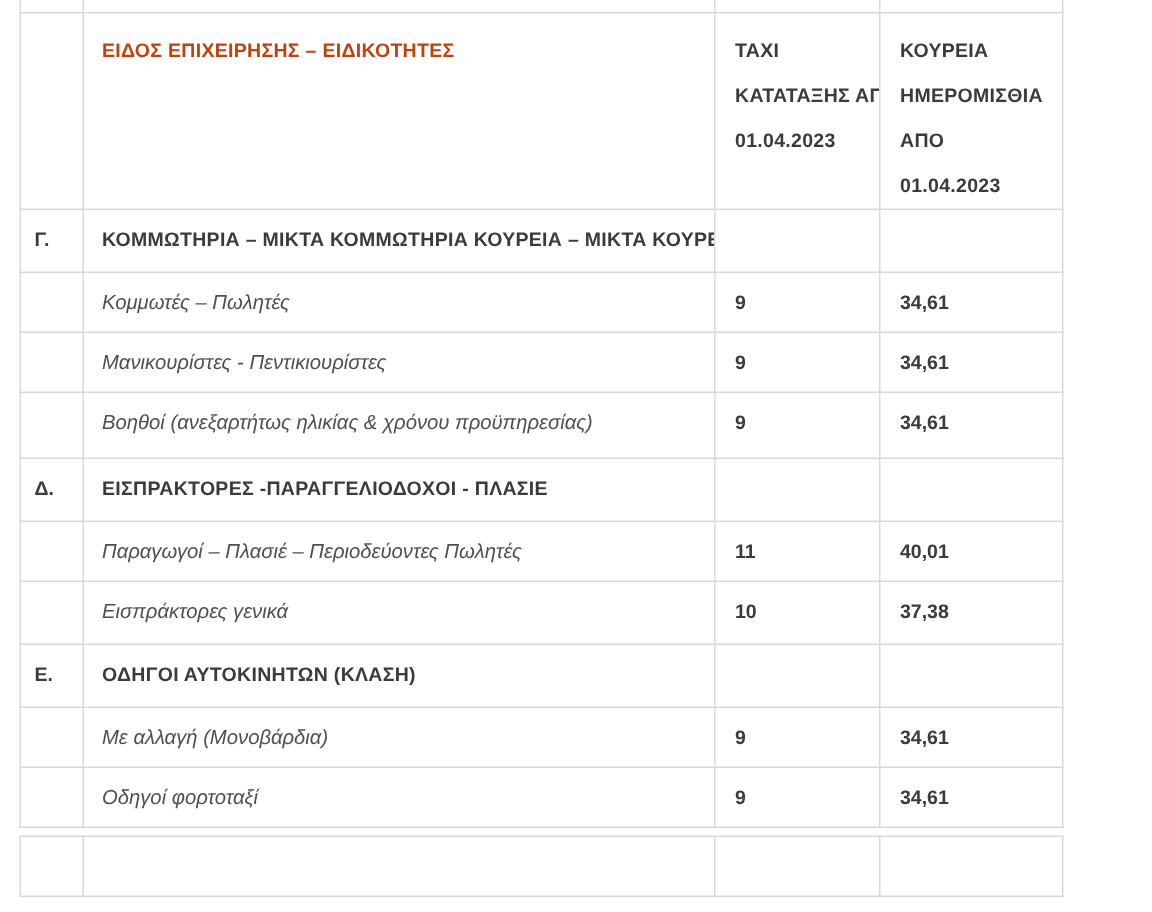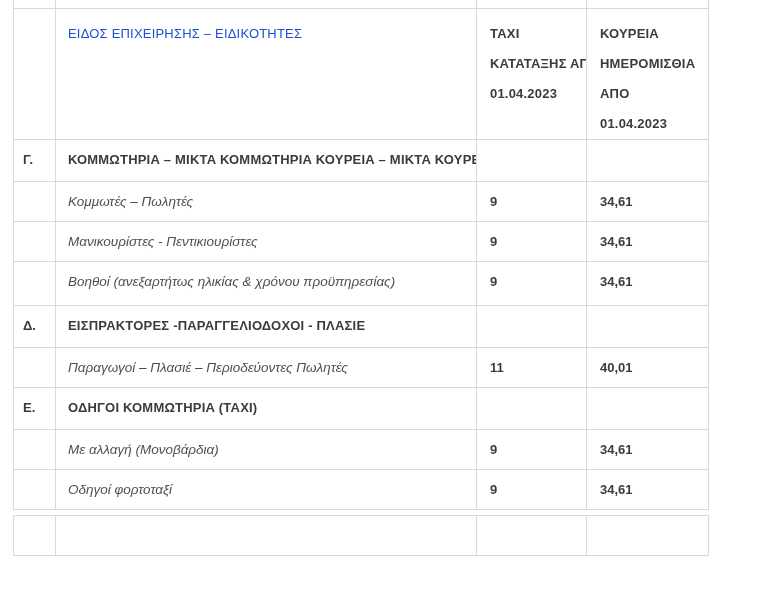--- a/index.html
+++ b/index.html
@@ -38,23 +38,23 @@
   tr.header-row { height: 129px; }
   tr.section-row { height: 42px; }
   tr.item-row { height: 40px; }
   tbody tr:nth-child(6)  { height: 44px; }
   tbody tr:nth-child(9)  { height: 42px; }
   tbody tr:nth-child(13) { height: 46px; }
   tr.next-sliver-row { height: 40px; }
 
   .header-row td {
     padding: 3px 10px 0 13px;
-    font-weight: normal;
-    font-size: 13px;
-    color: #1d4ed8;
+    font-weight: bold;
+    font-size: 13px;
+    color: #c2410c;
     letter-spacing: 0.2px;
   }
   .header-row td.cell-type { padding-left: 12px; }
   .hline { line-height: 30px; }
 
   td.cell-letter {
     padding: 10px 4px 0 9px;
     font-weight: bold;
     font-size: 13px;
     color: #3b3b3b;
@@ -149,23 +149,29 @@
     <td class="cell-type">ΕΙΣΠΡΑΚΤΟΡΕΣ -ΠΑΡΑΓΓΕΛΙΟΔΟΧΟΙ - ΠΛΑΣΙΕ</td>
     <td class="cell-class"></td>
     <td class="cell-wage"></td>
   </tr>
         <tr class="item-row">
     <td class="cell-letter"></td>
     <td class="cell-type">Παραγωγοί – Πλασιέ – Περιοδεύοντες Πωλητές</td>
     <td class="cell-class">11</td>
     <td class="cell-wage">40,01</td>
   </tr>
+        <tr class="item-row">
+    <td class="cell-letter"></td>
+    <td class="cell-type">Εισπράκτορες γενικά</td>
+    <td class="cell-class">10</td>
+    <td class="cell-wage">37,38</td>
+  </tr>
         <tr class="section-row">
     <td class="cell-letter">Ε.</td>
-    <td class="cell-type">ΟΔΗΓΟΙ ΚΟΜΜΩΤΗΡΙΑ (ΤΑΧΙ)</td>
+    <td class="cell-type">ΟΔΗΓΟΙ ΑΥΤΟΚΙΝΗΤΩΝ (ΚΛΑΣΗ)</td>
     <td class="cell-class"></td>
     <td class="cell-wage"></td>
   </tr>
         <tr class="item-row">
     <td class="cell-letter"></td>
     <td class="cell-type">Με αλλαγή (Μονοβάρδια)</td>
     <td class="cell-class">9</td>
     <td class="cell-wage">34,61</td>
   </tr>
         <tr class="item-row">

